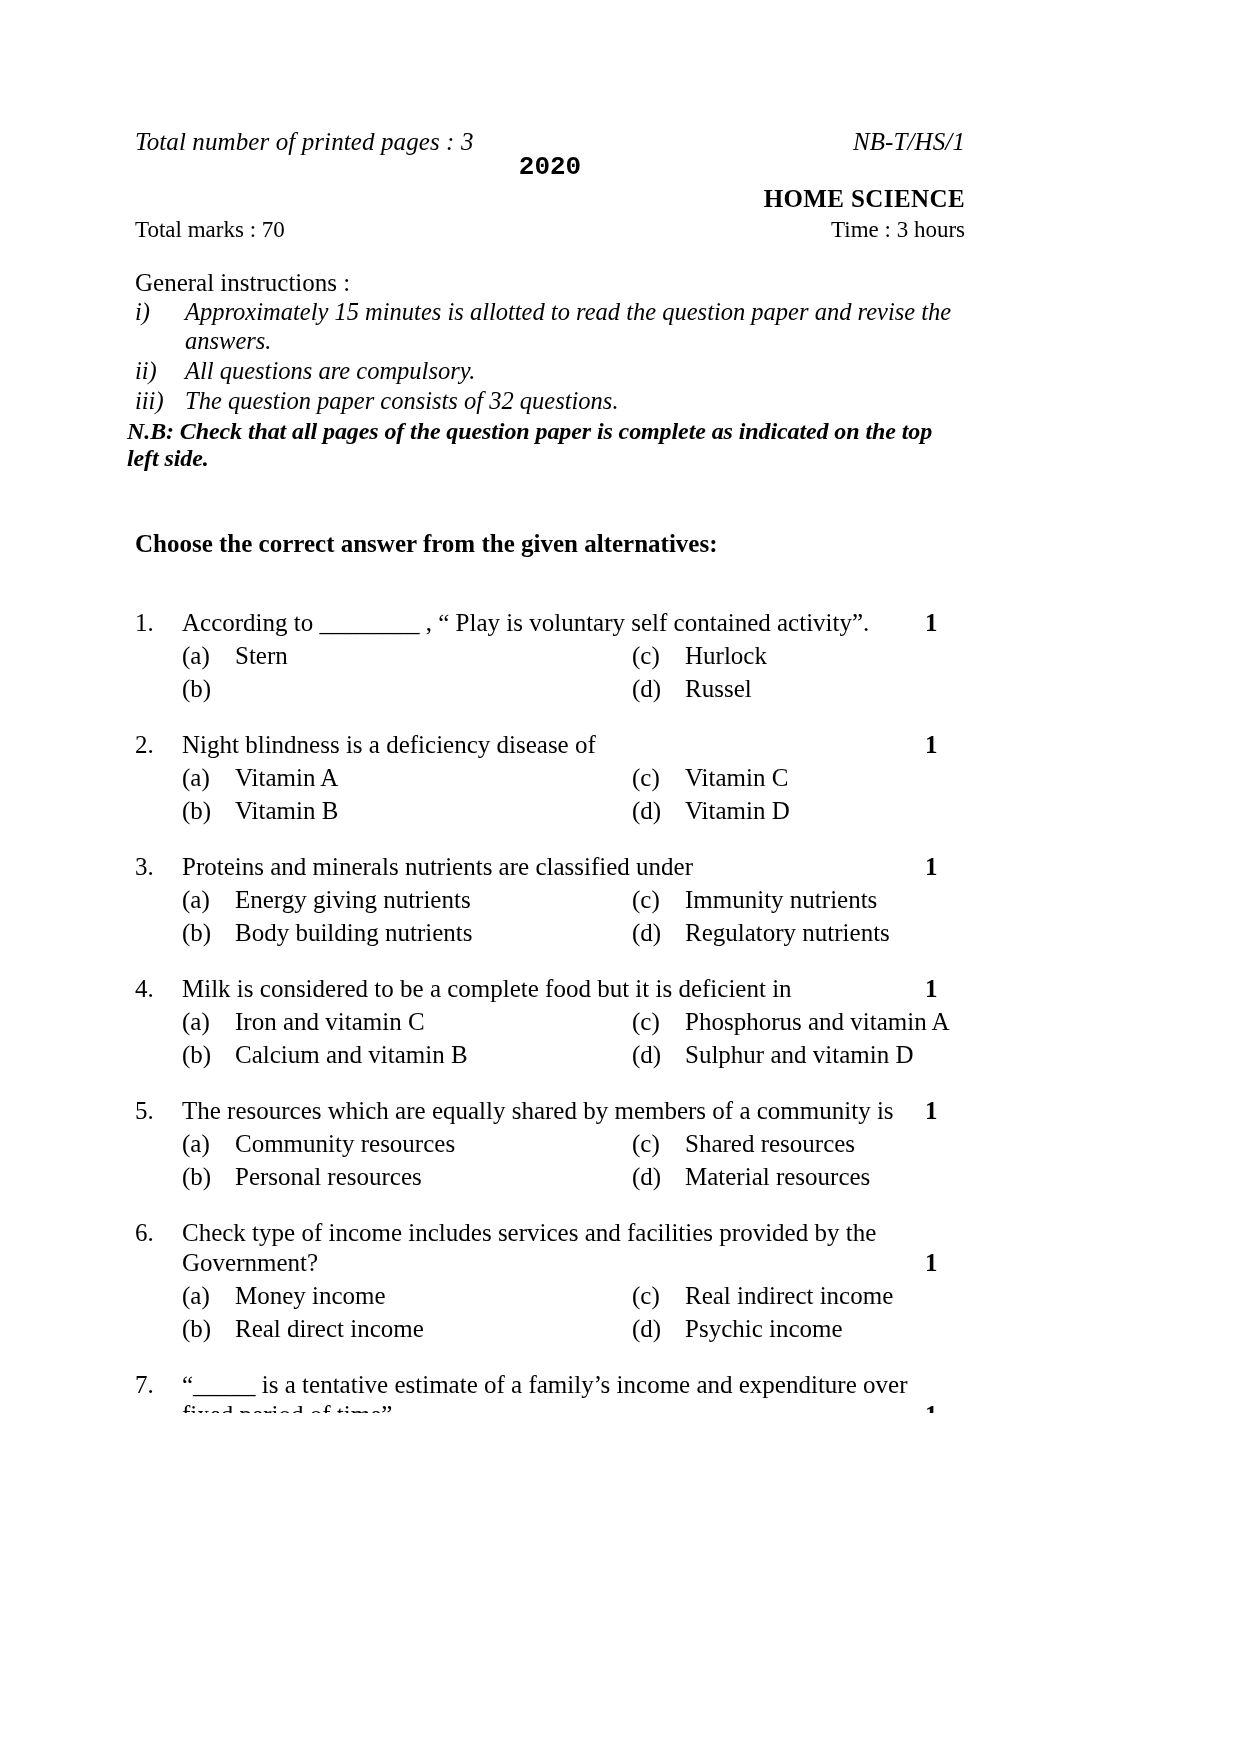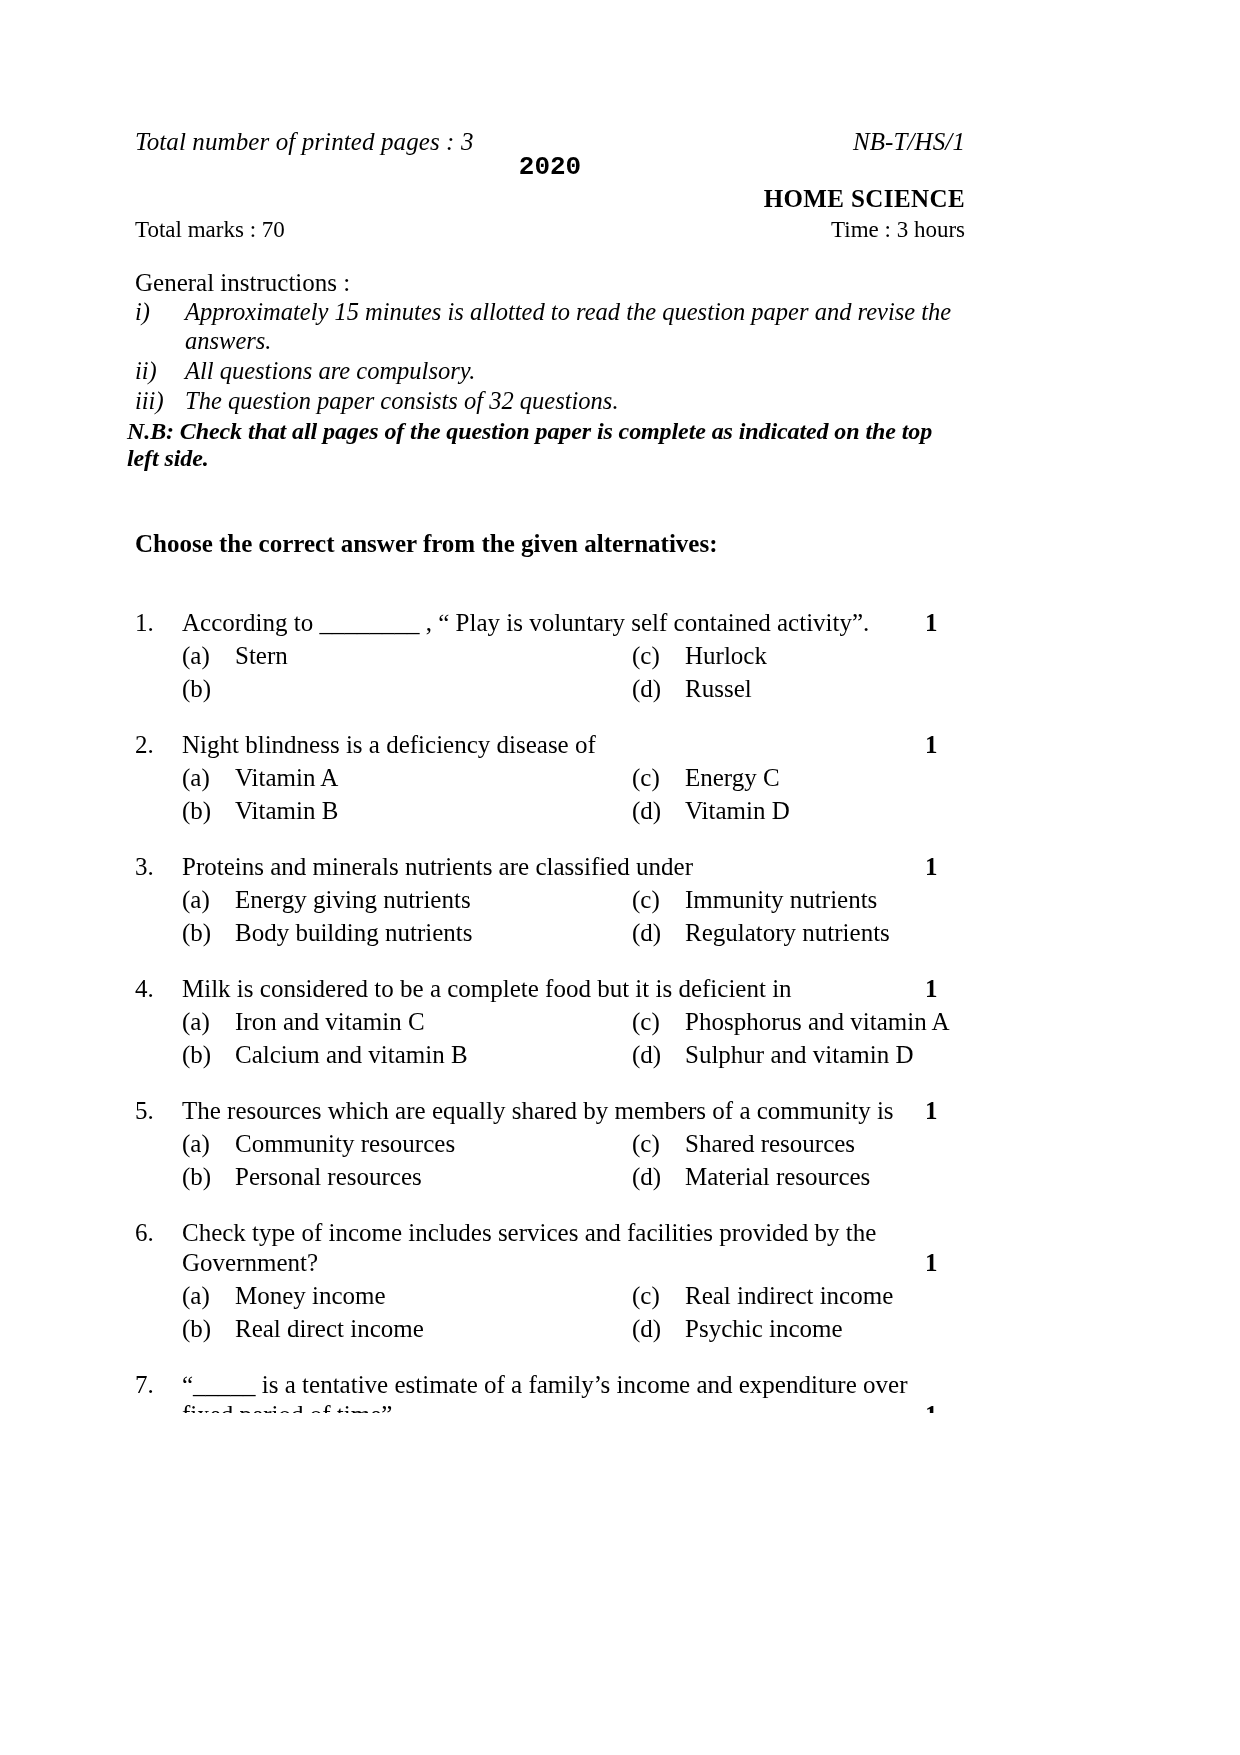--- a/index.html
+++ b/index.html
@@ -216,21 +216,21 @@
             <span class="qmark">1</span>
           </div>
           <div class="opts">
             <div class="optrow">
               <div class="optcell left">
                 <span class="optlab">(a)</span>
                 <span class="opttxt">Vitamin A</span>
               </div>
               <div class="optcell right">
                 <span class="optlab">(c)</span>
-                <span class="opttxt">Energy C</span>
+                <span class="opttxt">Vitamin C</span>
               </div>
             </div>
             <div class="optrow">
               <div class="optcell left">
                 <span class="optlab">(b)</span>
                 <span class="opttxt">Vitamin B</span>
               </div>
               <div class="optcell right">
                 <span class="optlab">(d)</span>
                 <span class="opttxt">Vitamin D</span>

